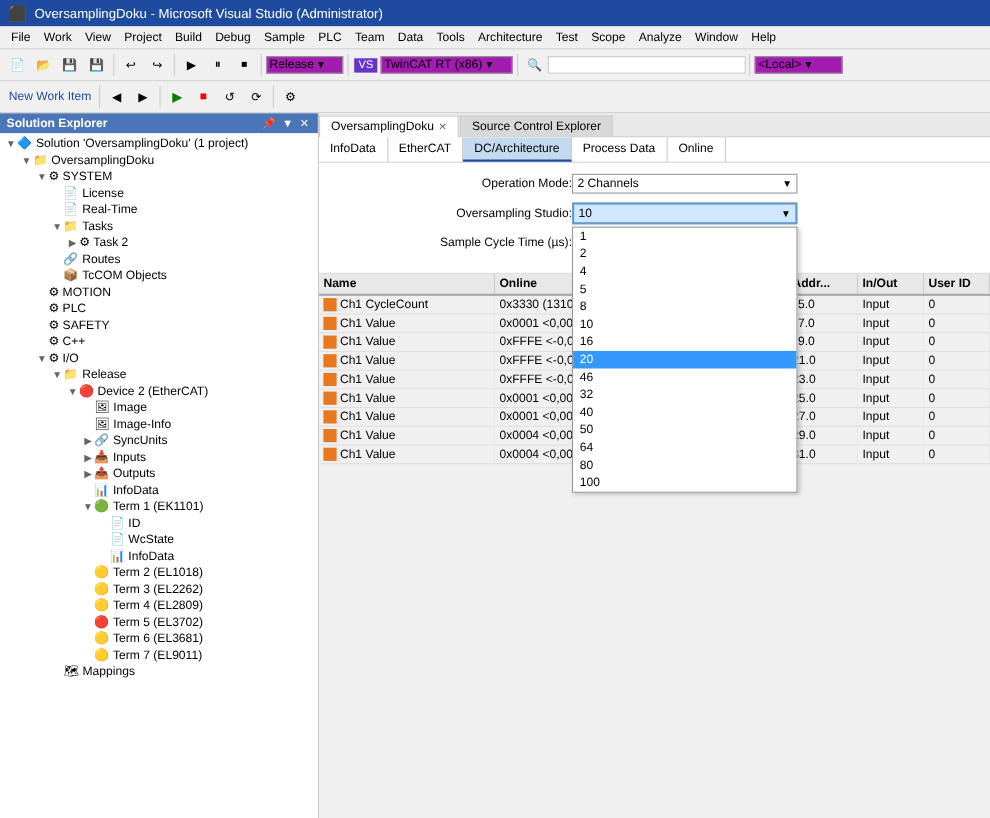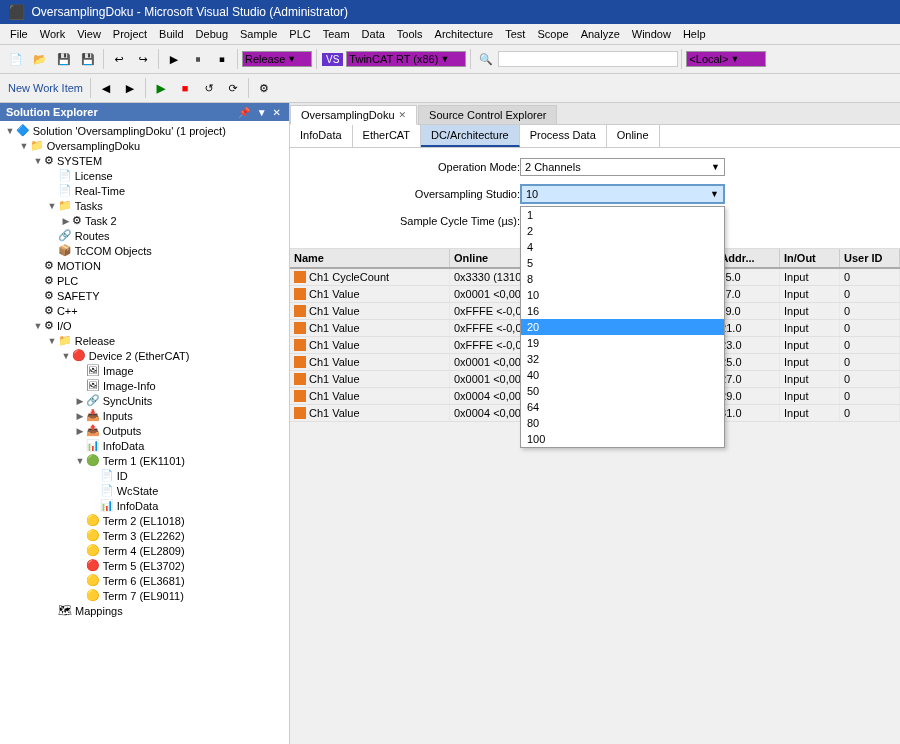--- a/index.html
+++ b/index.html
@@ -415,21 +415,21 @@
 
           <div class="dropdown-list" style="top:22px;left:0;width:205px;">
             <div class="dropdown-item">1</div>
             <div class="dropdown-item">2</div>
             <div class="dropdown-item">4</div>
             <div class="dropdown-item">5</div>
             <div class="dropdown-item">8</div>
             <div class="dropdown-item">10</div>
             <div class="dropdown-item">16</div>
             <div class="dropdown-item selected">20</div>
-            <div class="dropdown-item">19</div>
+            <div class="dropdown-item">46</div>
             <div class="dropdown-item">32</div>
             <div class="dropdown-item">40</div>
             <div class="dropdown-item">50</div>
             <div class="dropdown-item">64</div>
             <div class="dropdown-item">80</div>
             <div class="dropdown-item">100</div>
           </div>
         </div>
       </div>
       <div class="config-row">

